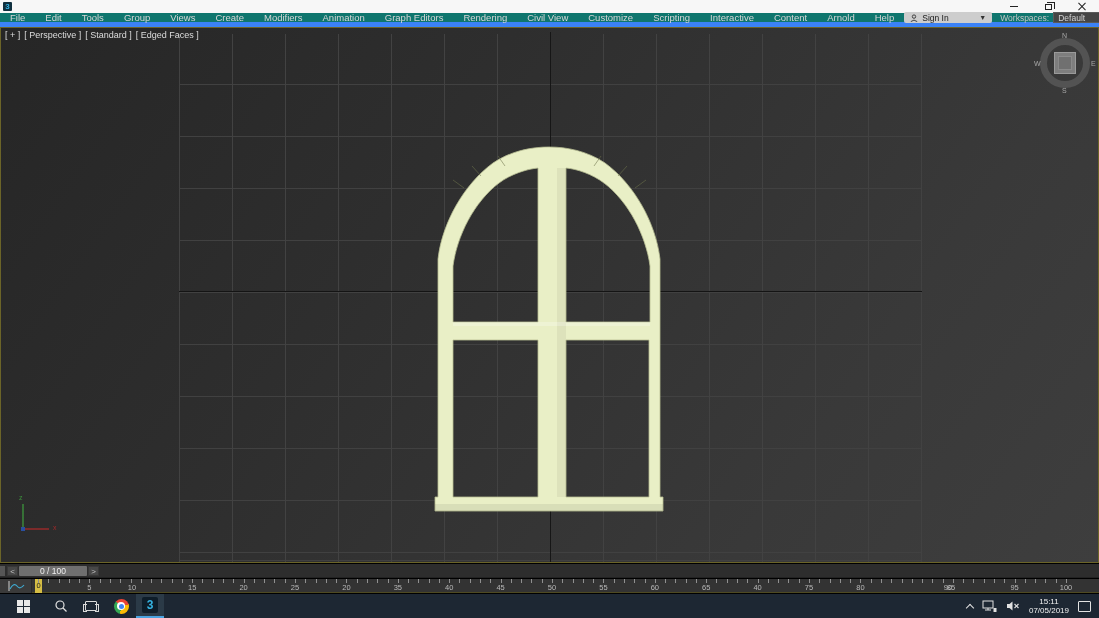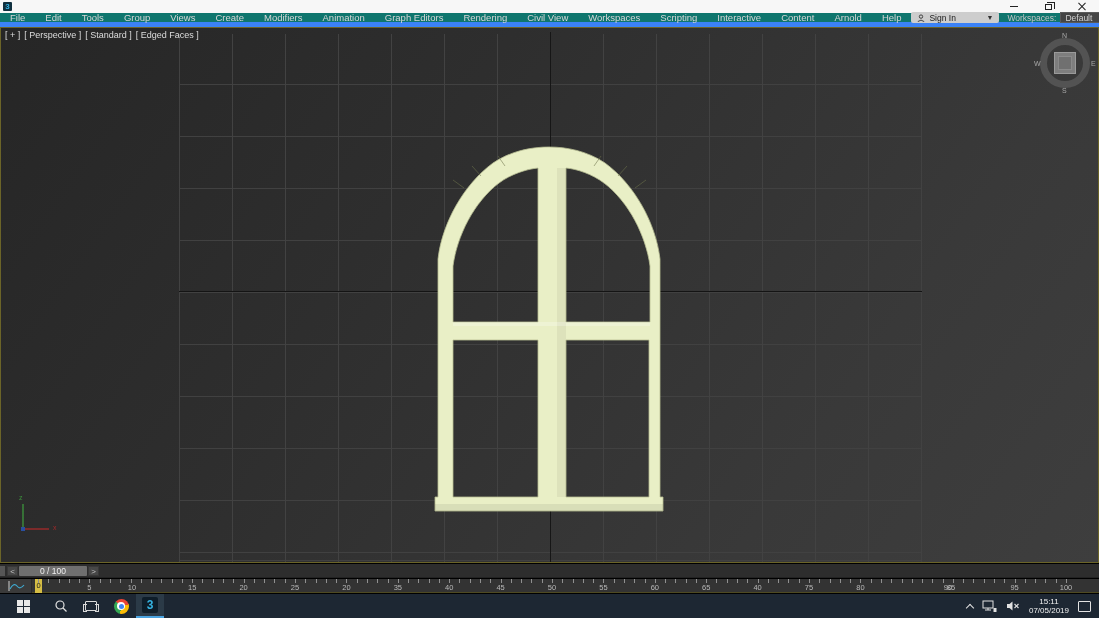--- a/index.html
+++ b/index.html
@@ -146,21 +146,21 @@
       <div class="menu-item">Edit</div>
       <div class="menu-item">Tools</div>
       <div class="menu-item">Group</div>
       <div class="menu-item">Views</div>
       <div class="menu-item">Create</div>
       <div class="menu-item">Modifiers</div>
       <div class="menu-item">Animation</div>
       <div class="menu-item">Graph Editors</div>
       <div class="menu-item">Rendering</div>
       <div class="menu-item">Civil View</div>
-      <div class="menu-item">Workspaces</div>
+      <div class="menu-item">Customize</div>
       <div class="menu-item">Scripting</div>
       <div class="menu-item">Interactive</div>
       <div class="menu-item">Content</div>
       <div class="menu-item">Arnold</div>
       <div class="menu-item">Help</div>
     </div>
   <div id="menubar-right">
     <div id="signin-btn">
       <svg width="8" height="8" viewBox="0 0 8 8">
         <circle cx="4" cy="2.6" r="1.7" fill="none" stroke="#333" stroke-width="0.9"></circle>

